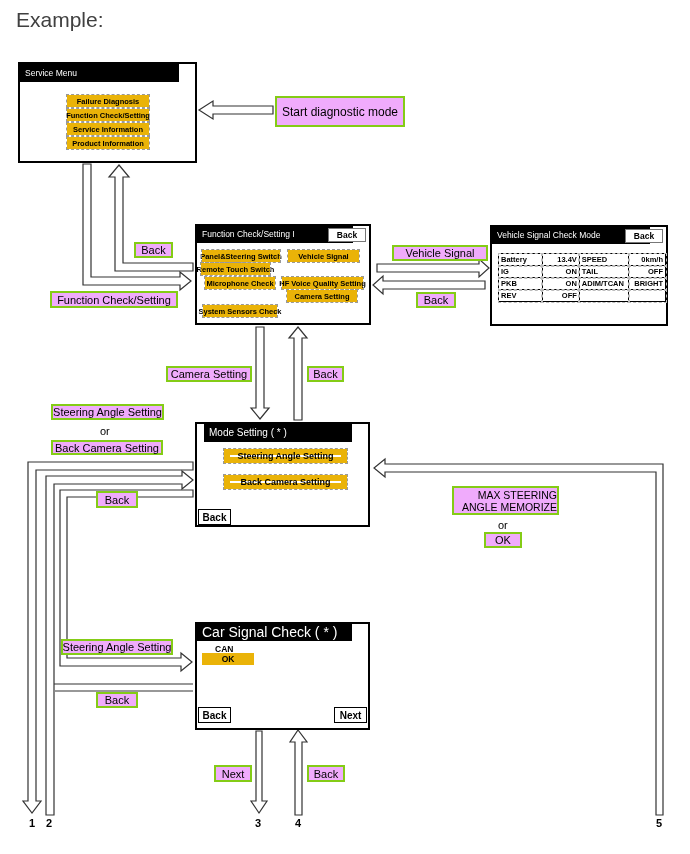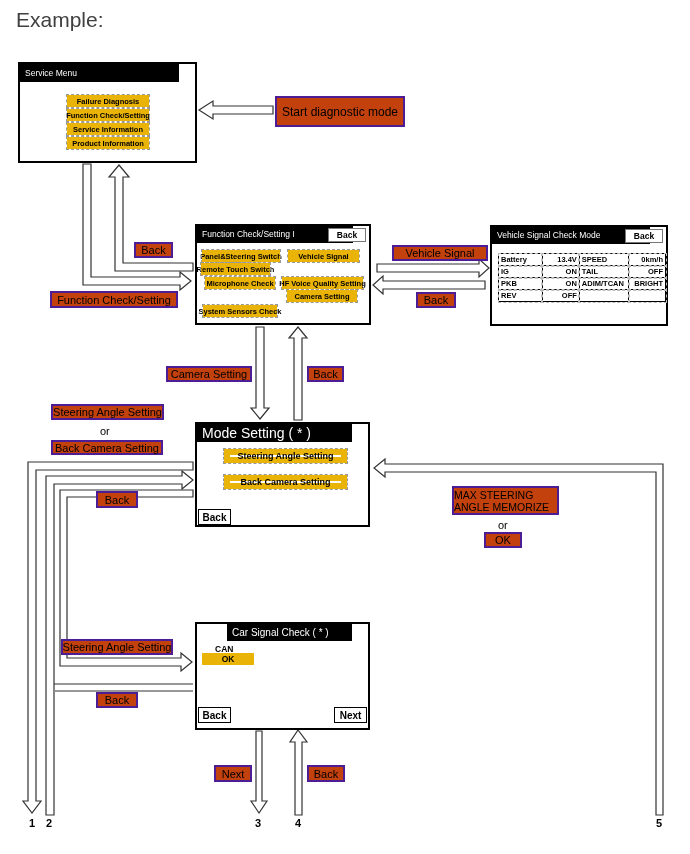--- a/index.html
+++ b/index.html
@@ -18,22 +18,22 @@
         display:flex;align-items:center;justify-content:center;white-space:nowrap;}
   .cornerbtn{position:absolute;background:#fff;border:1px solid #000;font-size:10px;font-weight:bold;
              display:flex;align-items:center;justify-content:center;box-sizing:border-box;}
   
   .vstable{position:absolute;border-collapse:collapse;}
   .vstable td{border:1px solid #000;outline:1px dashed #bbb;height:11px;padding:0 2px;
               font-size:7.5px;font-weight:bold;white-space:nowrap;}
   .vlab{text-align:left;}
   .vval{text-align:right;}
   
-  .flabel{position:absolute;background:#c2410c;border:2px solid #4c1d95;font-size:11px;
-          display:flex;align-items:center;justify-content:center;text-align:left;
+  .flabel{position:absolute;background:#f0abfc;border:2px solid #84cc16;font-size:11px;
+          display:flex;align-items:center;justify-content:center;text-align:right;
           box-sizing:border-box;white-space:nowrap;}
   .flabel.two{white-space:normal;line-height:12px;font-size:10.5px;}
   .ortext{position:absolute;font-size:11px;}
   .numlab{position:absolute;font-size:11px;font-weight:bold;}
   svg{position:absolute;left:0;top:0;}
   .arr{fill:#fff;stroke:#333;stroke-width:1.2;}
   .thin{fill:none;stroke:#333;stroke-width:1.2;}
 </style>
 </head>
 <body>
@@ -137,35 +137,35 @@
 
   <div class="flabel" style="left:166px;top:366px;width:86px;height:16px;">Camera Setting</div>
   <div class="flabel" style="left:307px;top:366px;width:37px;height:16px;">Back</div>
 
   <div class="flabel" style="left:51px;top:404px;width:113px;height:16px;">Steering Angle Setting</div>
   <div class="ortext" style="left:100px;top:425px;">or</div>
   <div class="flabel" style="left:51px;top:440px;width:112px;height:15px;">Back Camera Setting</div>
   <div class="flabel" style="left:96px;top:491px;width:42px;height:17px;">Back</div>
 
   <div class="screen" style="left:195px;top:422px;width:175px;height:105px;">
-    <div class="titlebar" style="height:18px;line-height:18px;font-size:14px;">Mode Setting ( * )</div>
+    <div class="titlebar" style="height:18px;line-height:18px;font-size:10px;margin-left:7px;">Mode Setting ( * )</div>
     <div class="sbtn" style="left:27px;top:25px;width:123px;height:14px;font-size:9px;">Steering Angle Setting</div>
     <div class="sbtn" style="left:27px;top:51px;width:123px;height:14px;font-size:9px;">Back Camera Setting</div>
     <div class="cornerbtn" style="left:1px;top:85px;width:33px;height:16px;">Back</div>
   </div>
 
   <div class="flabel two" style="left:452px;top:486px;width:107px;height:29px;">MAX STEERING ANGLE MEMORIZE</div>
   <div class="ortext" style="left:498px;top:519px;">or</div>
   <div class="flabel" style="left:484px;top:532px;width:38px;height:16px;">OK</div>
 
   <div class="flabel" style="left:61px;top:639px;width:112px;height:16px;">Steering Angle Setting</div>
   <div class="flabel" style="left:96px;top:692px;width:42px;height:16px;">Back</div>
 
   <div class="screen" style="left:195px;top:622px;width:175px;height:108px;">
-    <div class="titlebar" style="font-size:10px;margin-left:30px;">Car Signal Check ( * )</div>
+    <div class="titlebar" style="font-size:14px;">Car Signal Check ( * )</div>
     <div class="abs" style="left:18px;top:20px;font-size:8.5px;font-weight:bold;">CAN</div>
     <div class="sbtn" style="left:5px;top:29px;width:52px;height:10px;font-size:8.5px;outline:none;">OK</div>
     <div class="cornerbtn" style="left:1px;top:83px;width:33px;height:16px;">Back</div>
     <div class="cornerbtn" style="right:1px;top:83px;width:33px;height:16px;">Next</div>
   </div>
 
   <div class="flabel" style="left:214px;top:765px;width:38px;height:17px;">Next</div>
   <div class="flabel" style="left:307px;top:765px;width:38px;height:17px;">Back</div>
 
   <div class="numlab" style="left:29px;top:817px;">1</div>

